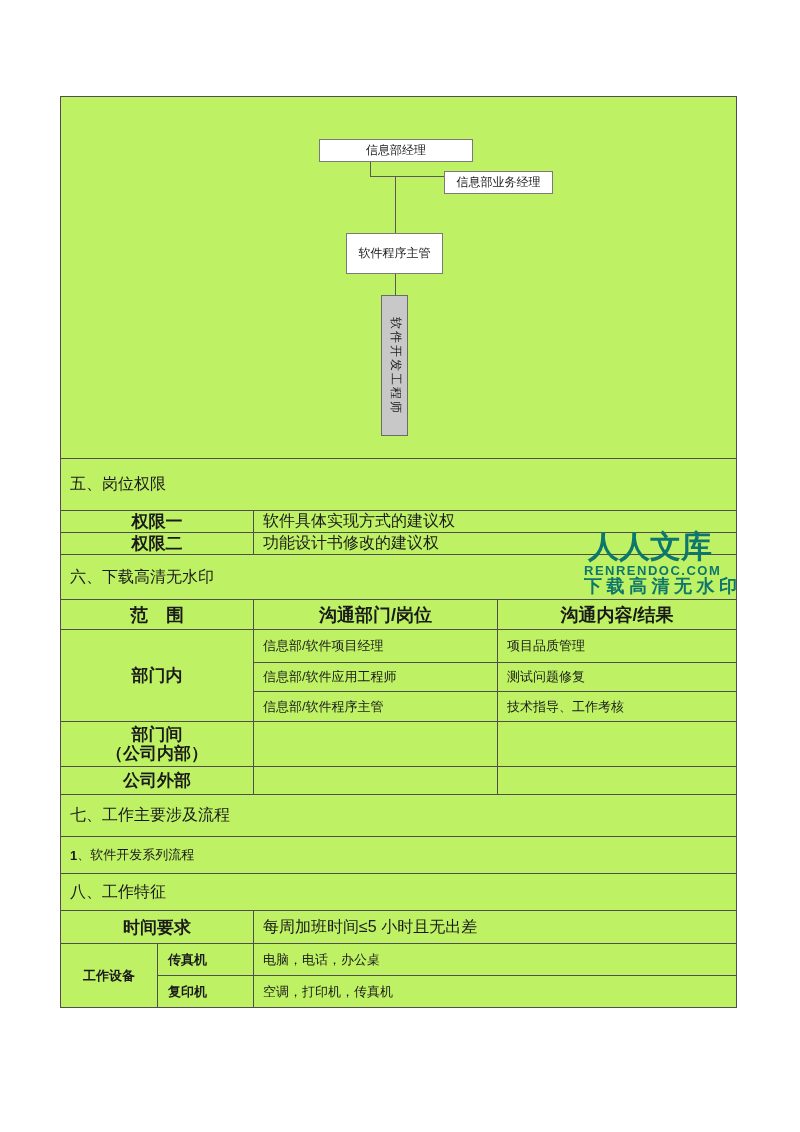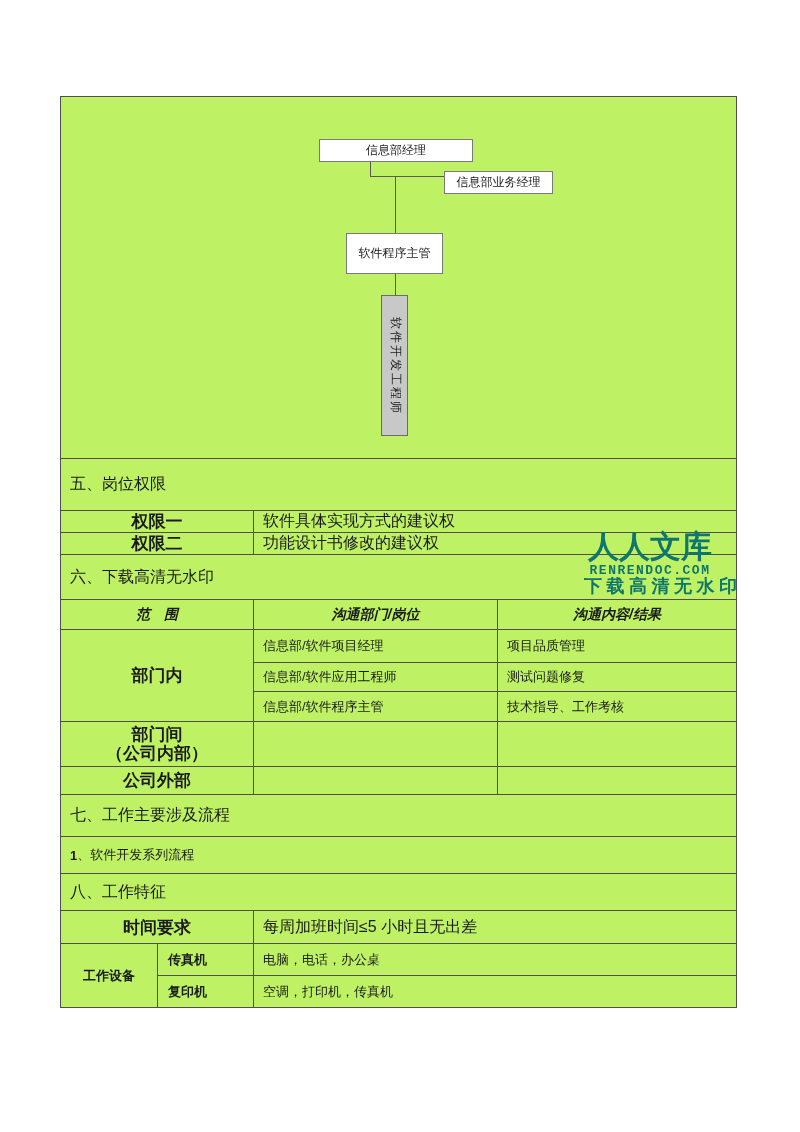--- a/index.html
+++ b/index.html
@@ -21,21 +21,21 @@
   .sec-title-sm { height:42px; }
   .sec-title-xs { height:37px; }
   .auth-row { height:22px; }
   .label-cell { width:193px; border-right:1.5px solid #4f4f4f;
     display:flex; align-items:center; justify-content:center;
     font-weight:bold; font-size:17px; flex-direction:column; }
   .content-cell { flex:1; display:flex; align-items:center;
     padding-left:9px; font-size:16px;text-align:center; }
   .hdr-row { height:30px; }
   .hdr-cell { display:flex; align-items:center; justify-content:center;
-    font-weight:bold; font-size:14px;font-style:italic; }
+    font-weight:bold; font-size:18px; }
   .c1 { width:193px; border-right:1.5px solid #4f4f4f; }
   .c2 { width:244px; border-right:1.5px solid #4f4f4f; }
   .c3 { flex:1; }
   .stack { flex:1; display:flex; flex-direction:column; }
   .stack > .srow { display:flex; border-bottom:1.5px solid #4f4f4f; }
   .stack > .srow:last-child { border-bottom:none; }
   .mid-cell { width:244px; border-right:1.5px solid #4f4f4f;
     display:flex; align-items:center; padding-left:9px; font-size:13px; }
   .end-cell { flex:1; display:flex; align-items:center; padding-left:9px; font-size:13px; }
   .item-row { height:37px; display:flex; align-items:center; padding-left:9px; font-size:13px; }
@@ -51,21 +51,21 @@
   .vbox { position:absolute; left:320px; top:198px; width:27px; height:141px;
     background:#c8c8c8; border:1px solid #6b6b6b; }
   .vbox span { position:absolute; left:50%; top:50%;
     transform:translate(-50%,-50%) rotate(90deg);
     white-space:nowrap; font-size:12px; letter-spacing:2px; color:#1a1a1a; }
   
   .wm { position:absolute; left:584px; top:529px; width:132px; text-align:center;
     color:#0f766e; pointer-events:none; }
   .wm-title { font-family:"DejaVu Serif","Liberation Serif",serif;
     font-weight:bold; font-size:31px; line-height:34px; letter-spacing:0px; white-space:nowrap; }
-  .wm-domain { font-weight:bold; font-size:13px; line-height:15px; letter-spacing:1.5px; white-space:nowrap;font-family:Liberation Mono, monospace; }
+  .wm-domain { font-weight:bold; font-size:13px; line-height:15px; letter-spacing:1.5px; white-space:nowrap; }
   .wm-tag { font-weight:bold; font-size:18px; line-height:14px; letter-spacing:4.5px;
     white-space:nowrap; margin-top:1px; }
   .two-line { line-height:19px; }
 </style>
 </head>
 <body>
 
 <div class="doc">
 
   <div class="row org-row">

